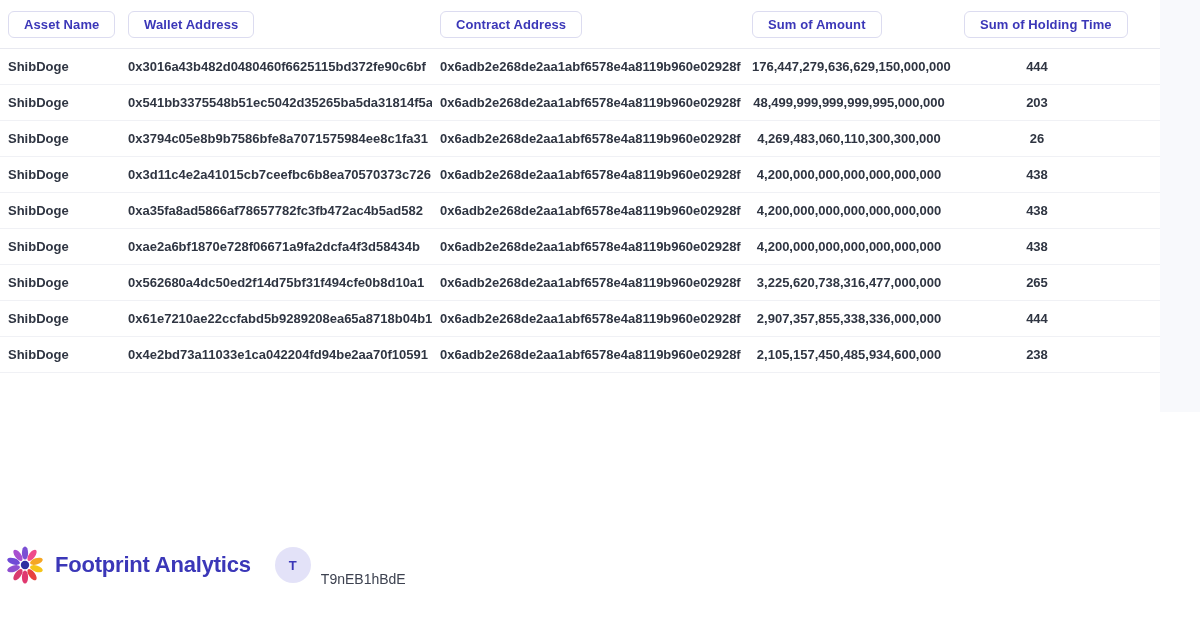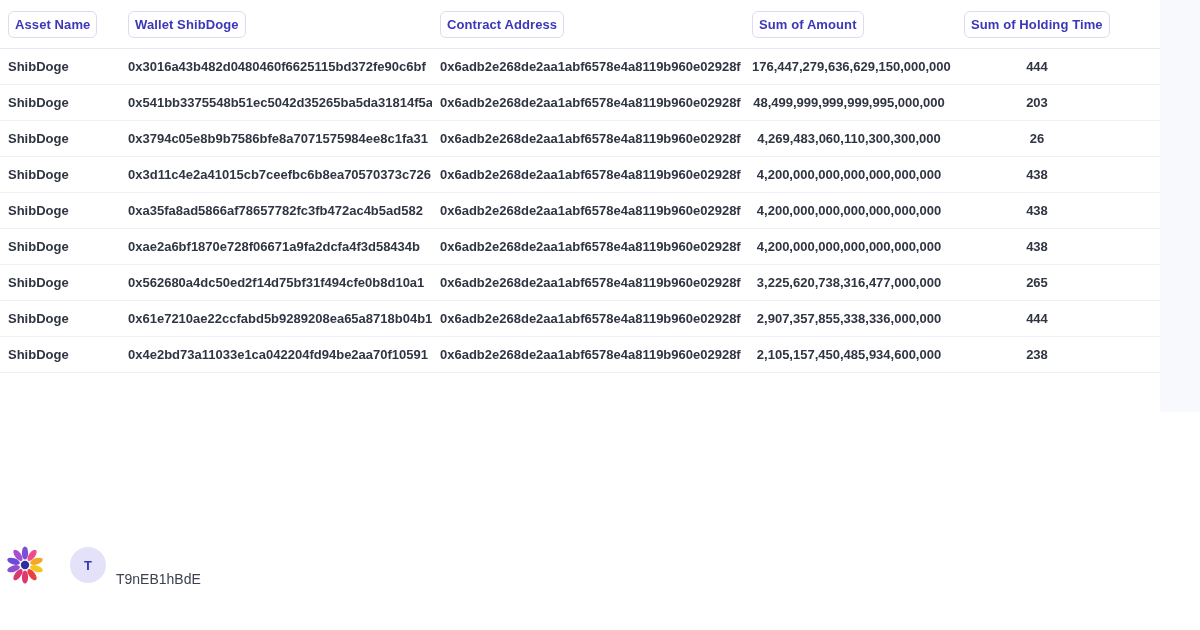--- a/index.html
+++ b/index.html
@@ -71,21 +71,21 @@
     height: 48px;
     padding: 0 8px;
   }
   .th-inner.left   { justify-content: flex-start; }
 
   .header-pill {
     display: inline-flex;
     align-items: center;
     justify-content: center;
     height: 27px;
-    padding: 0 6px;
+    padding: 0 15px;
     border: 1px solid #dcdcf0;
     border-radius: 6px;
     background: #ffffff;
     color: #3b37b8;
     font-size: 13px;
     font-weight: bold;
     white-space: nowrap;
     letter-spacing: 0.1px;
     cursor: pointer;
   }
@@ -190,21 +190,21 @@
       </colgroup>
       <thead>
         <tr class="header-row">
           <th>
             <div class="th-inner left">
               <span class="header-pill">Asset Name</span>
             </div>
           </th>
           <th>
             <div class="th-inner left">
-              <span class="header-pill">Wallet ShibDoge</span>
+              <span class="header-pill">Wallet Address</span>
             </div>
           </th>
           <th>
             <div class="th-inner left">
               <span class="header-pill">Contract Address</span>
             </div>
           </th>
           <th>
             <div class="th-inner left">
               <span class="header-pill">Sum of Amount</span>
@@ -327,20 +327,21 @@
             <g transform="rotate(288)">
               <ellipse cx="0" cy="-12" rx="3.1" ry="6.6" fill="#6f4ad6"></ellipse>
             </g>
             <g transform="rotate(324)">
               <ellipse cx="0" cy="-12" rx="3.1" ry="6.6" fill="#a84fd0"></ellipse>
             </g>
             <circle cx="0" cy="0" r="4.2" fill="#2f2fa2"></circle>
           </g>
         </svg>
       </span>
+      <span class="brand-name">Footprint Analytics</span>
     </div>
 
     <div class="user-chip">
       <span class="avatar">T</span>
       <span class="user-name">T9nEB1hBdE</span>
     </div>
   </div>
 
 </div>
 

